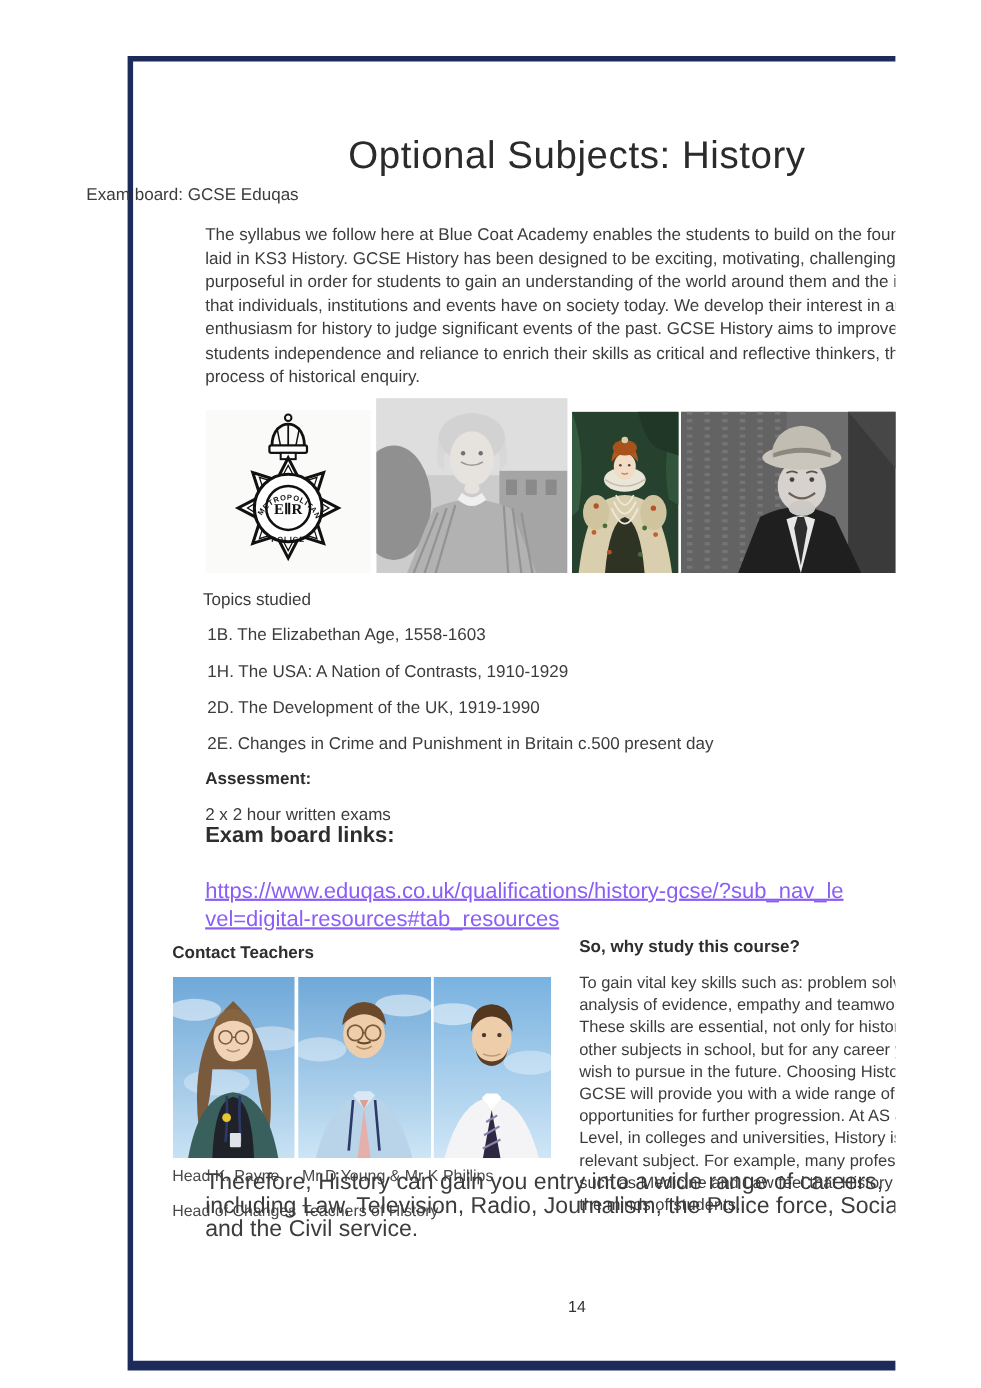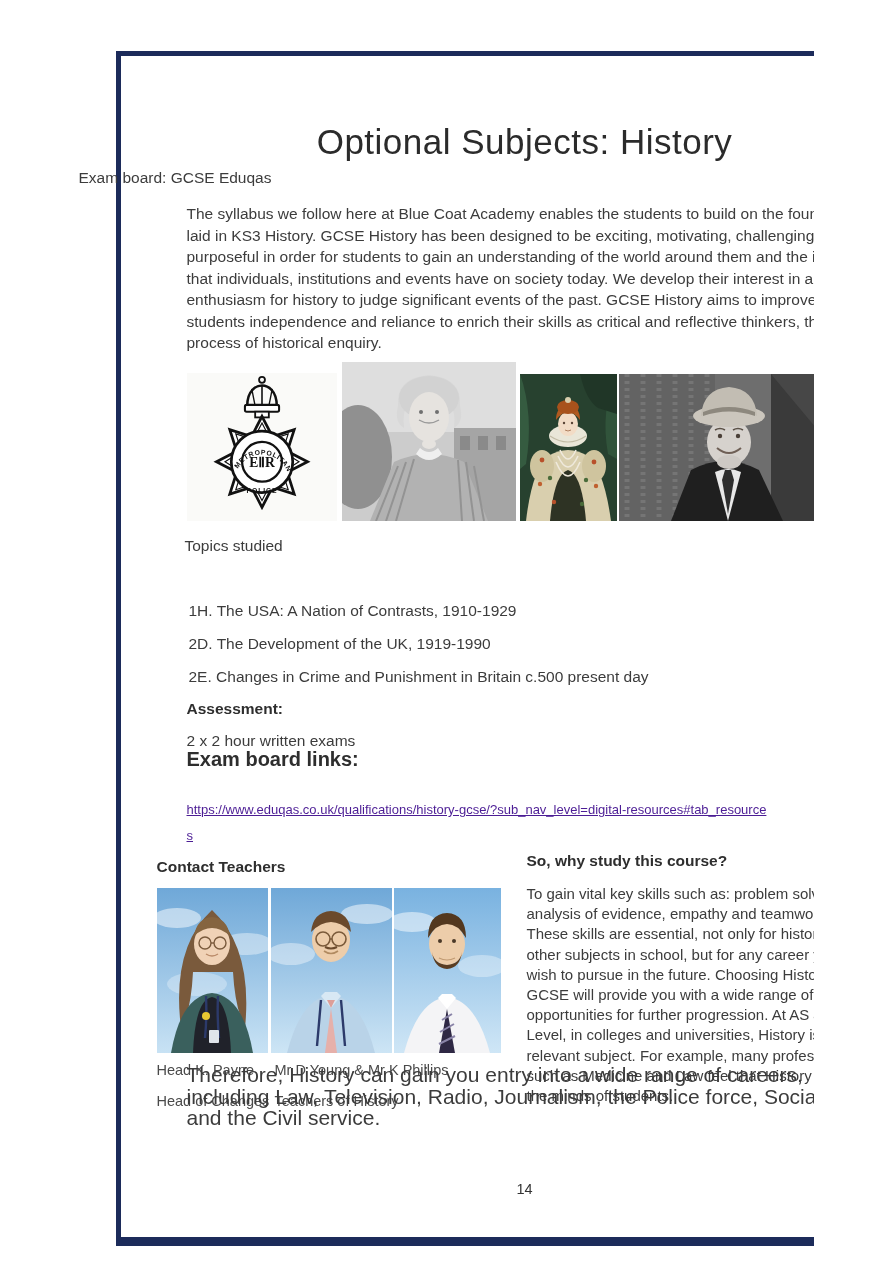--- a/index.html
+++ b/index.html
@@ -56,22 +56,22 @@
   .topic-0 { top: 553px; }
   .topic-1 { top: 586px; }
   .topic-2 { top: 619px; }
   .topic-3 { top: 652px; }
   .bold-label { font-weight: bold; color: #2e2e2e; }
   .assessment-heading { left: 108px; top: 684px; font-size: 15.5px; }
   .assessment-text { left: 108px; top: 716px; font-size: 15.5px; }
   .exam-links-heading { left: 108px; top: 732px; font-size: 20px; text-align: right; }
   .exam-link {
     left: 108px; top: 781px; width: 582px;
-    font-size: 13px; line-height: 26px;
-    color: #4c1d95;
+    font-size: 20px; line-height: 26px;
+    color: #8b5cf6;
     text-decoration: underline;
     word-break: break-all;
     display: block;
   }
   .contact-heading { left: 78px; top: 842px; font-size: 15.5px; }
   .teacher-photo { position: absolute; top: 872px; height: 165px; overflow: hidden; }
   .photo-payne { left: 78px; width: 111px; }
   .photo-young { left: 192px; width: 121px; }
   .photo-phillips { left: 315px; width: 107px; }
   .teacher-photo svg { display: block; width: 100%; height: 100%; }
@@ -201,20 +201,21 @@
       <circle cx="101" cy="62" r="2.2" fill="#4a4038"></circle>
       <circle cx="119" cy="62" r="2.2" fill="#4a4038"></circle>
       <path d="M96,56 Q101,53 106,56 M114,56 Q119,53 124,56" stroke="#5c5248" stroke-width="1.6" fill="none"></path>
       <ellipse cx="110" cy="42" rx="36" ry="11" fill="#cbc6bd"></ellipse>
       <path d="M82,42 Q84,15 110,13 Q136,15 138,42 Q124,34 110,34 Q96,34 82,42 Z" fill="#c2bdb3"></path>
       <path d="M84,38 Q110,28 136,38 L136,42 Q110,33 84,42 Z" fill="#8d887e"></path>
     </svg>
   </div>
 
   <div class="abs topics-heading">Topics studied</div>
+  <div class="abs topic-item topic-0">1B. The Elizabethan Age, 1558-1603</div>
   <div class="abs topic-item topic-1">1H. The USA: A Nation of Contrasts, 1910-1929</div>
   <div class="abs topic-item topic-2">2D. The Development of the UK, 1919-1990</div>
   <div class="abs topic-item topic-3">2E. Changes in Crime and Punishment in Britain c.500 present day</div>
 
   <div class="abs assessment-heading bold-label">Assessment:</div>
   <div class="abs assessment-text">2 x 2 hour written exams</div>
 
   <div class="abs exam-links-heading bold-label">Exam board links:</div>
   <a href="#" class="abs exam-link">https://www.eduqas.co.uk/qualifications/history-gcse/?sub_nav_level=digital-resources#tab_resources</a>
 

